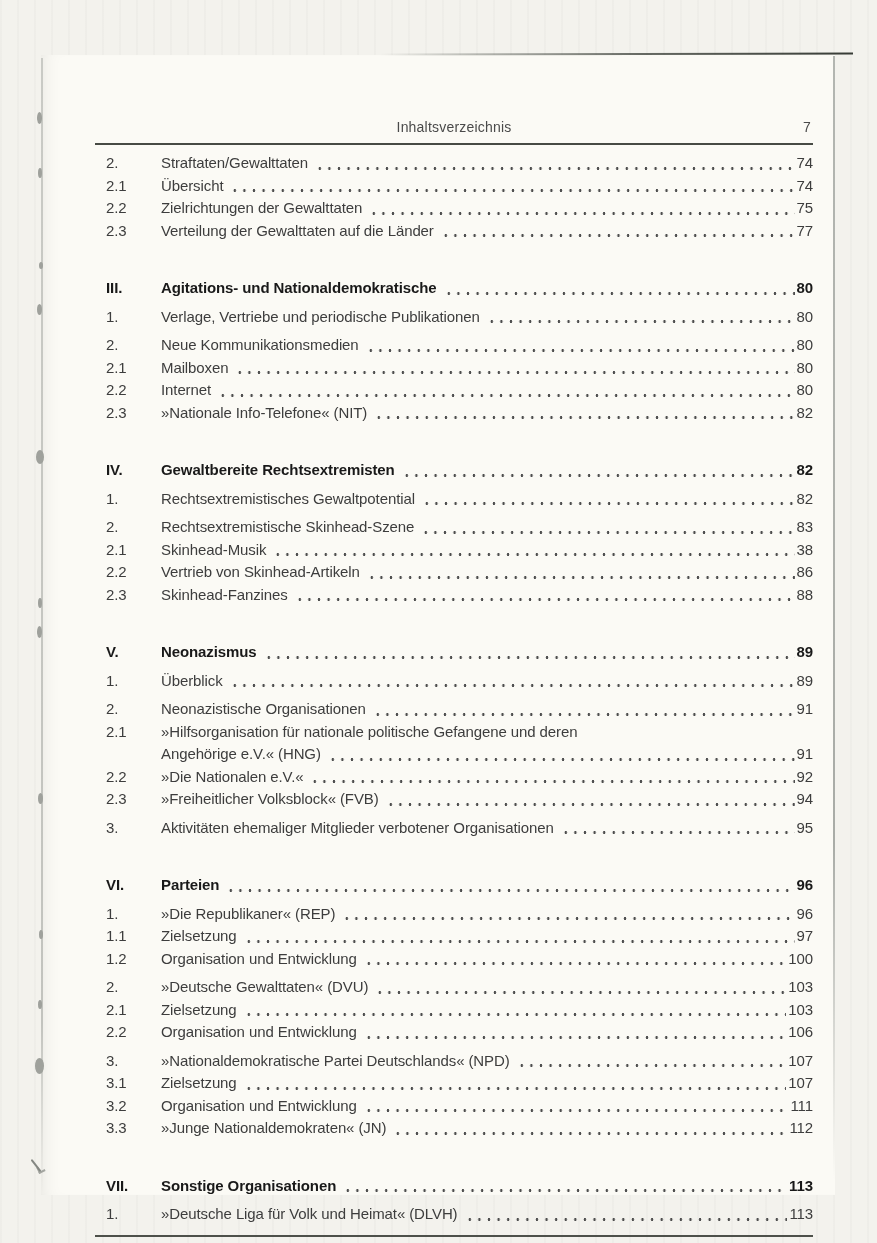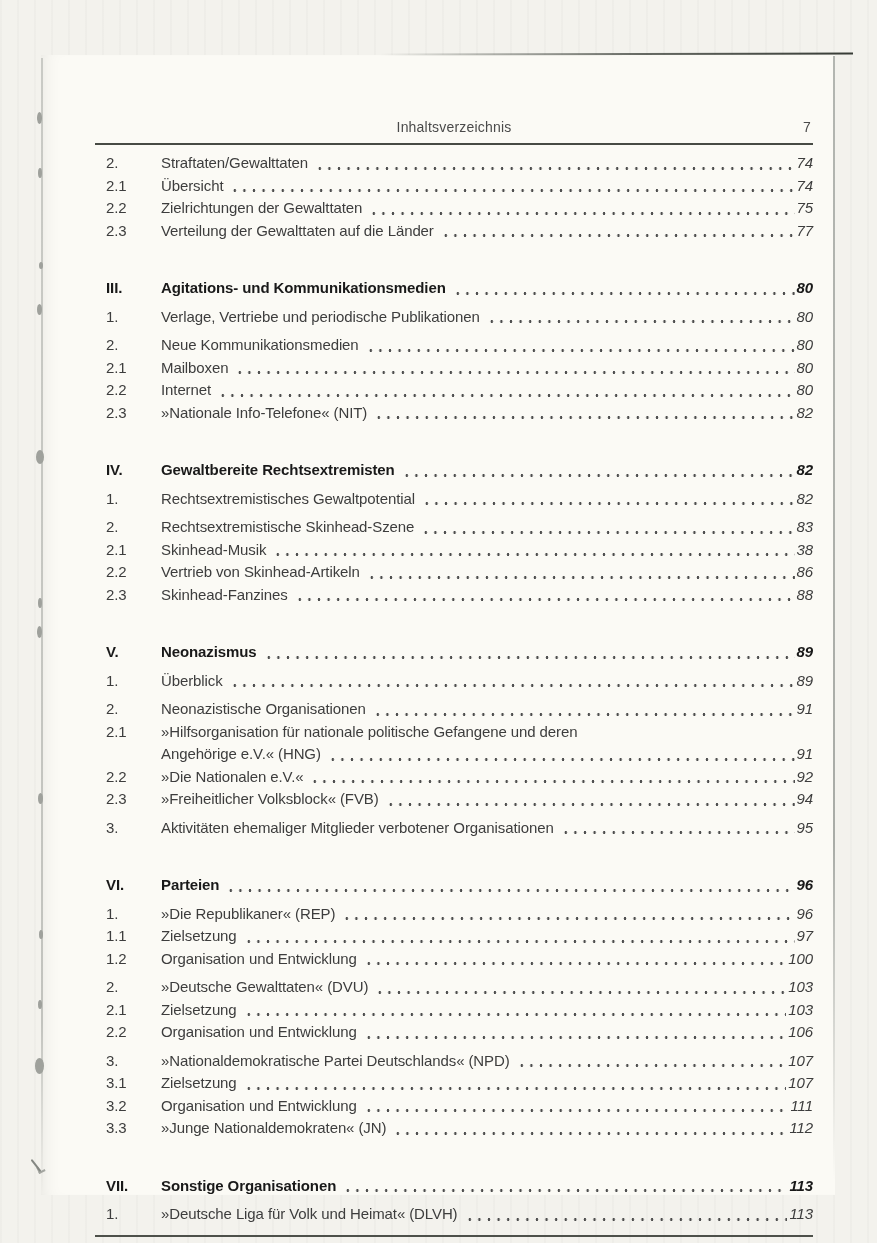--- a/index.html
+++ b/index.html
@@ -54,21 +54,21 @@
     display:flex;align-items:baseline;height:22.5px;line-height:22.5px;
     font-size:15px;color:#3d3d3d;letter-spacing:-0.1px;padding-left:11px;
   }
   .toc-row .num{flex:none;width:55px;}
   .toc-row .title{flex:none;white-space:pre;text-align:center;}
   .toc-row .dots{
     flex:1;align-self:flex-end;height:5px;margin:0 2px 4px 7px;min-width:20px;
     background-image:radial-gradient(circle,#4e4e4e 1.25px,rgba(0,0,0,0) 1.5px);
     background-size:9.6px 5px;background-repeat:repeat-x;background-position:0 50%;
   }
-  .toc-row .pg{flex:none;text-align:right;font-style:italic;}
+  .toc-row .pg{flex:none;text-align:right;}
   .toc-row.main{margin-top:6px;}
   .toc-row.heading{margin-top:35px;font-weight:bold;color:#191919;}
   .toc-section:first-child .toc-row:first-child{margin-top:0;}
 </style>
 </head>
 <body>
 
 <div class="page">
   <div class="content">
     <div class="page-header">
@@ -99,21 +99,21 @@
           <div class="toc-row sub">
             <span class="num">2.3</span>
             <span class="title">Verteilung der Gewalttaten auf die Länder</span>
             <span class="dots"></span>
             <span class="pg">77</span>
           </div>
         </div>
         <div class="toc-section">
           <div class="toc-row heading">
             <span class="num">III.</span>
-            <span class="title">Agitations- und Kommunikationsmedien</span>
+            <span class="title">Agitations- und Nationaldemokratische</span>
             <span class="dots"></span>
             <span class="pg">80</span>
           </div>
           <div class="toc-row main">
             <span class="num">1.</span>
             <span class="title">Verlage, Vertriebe und periodische Publikationen</span>
             <span class="dots"></span>
             <span class="pg">80</span>
           </div>
           <div class="toc-row main">

